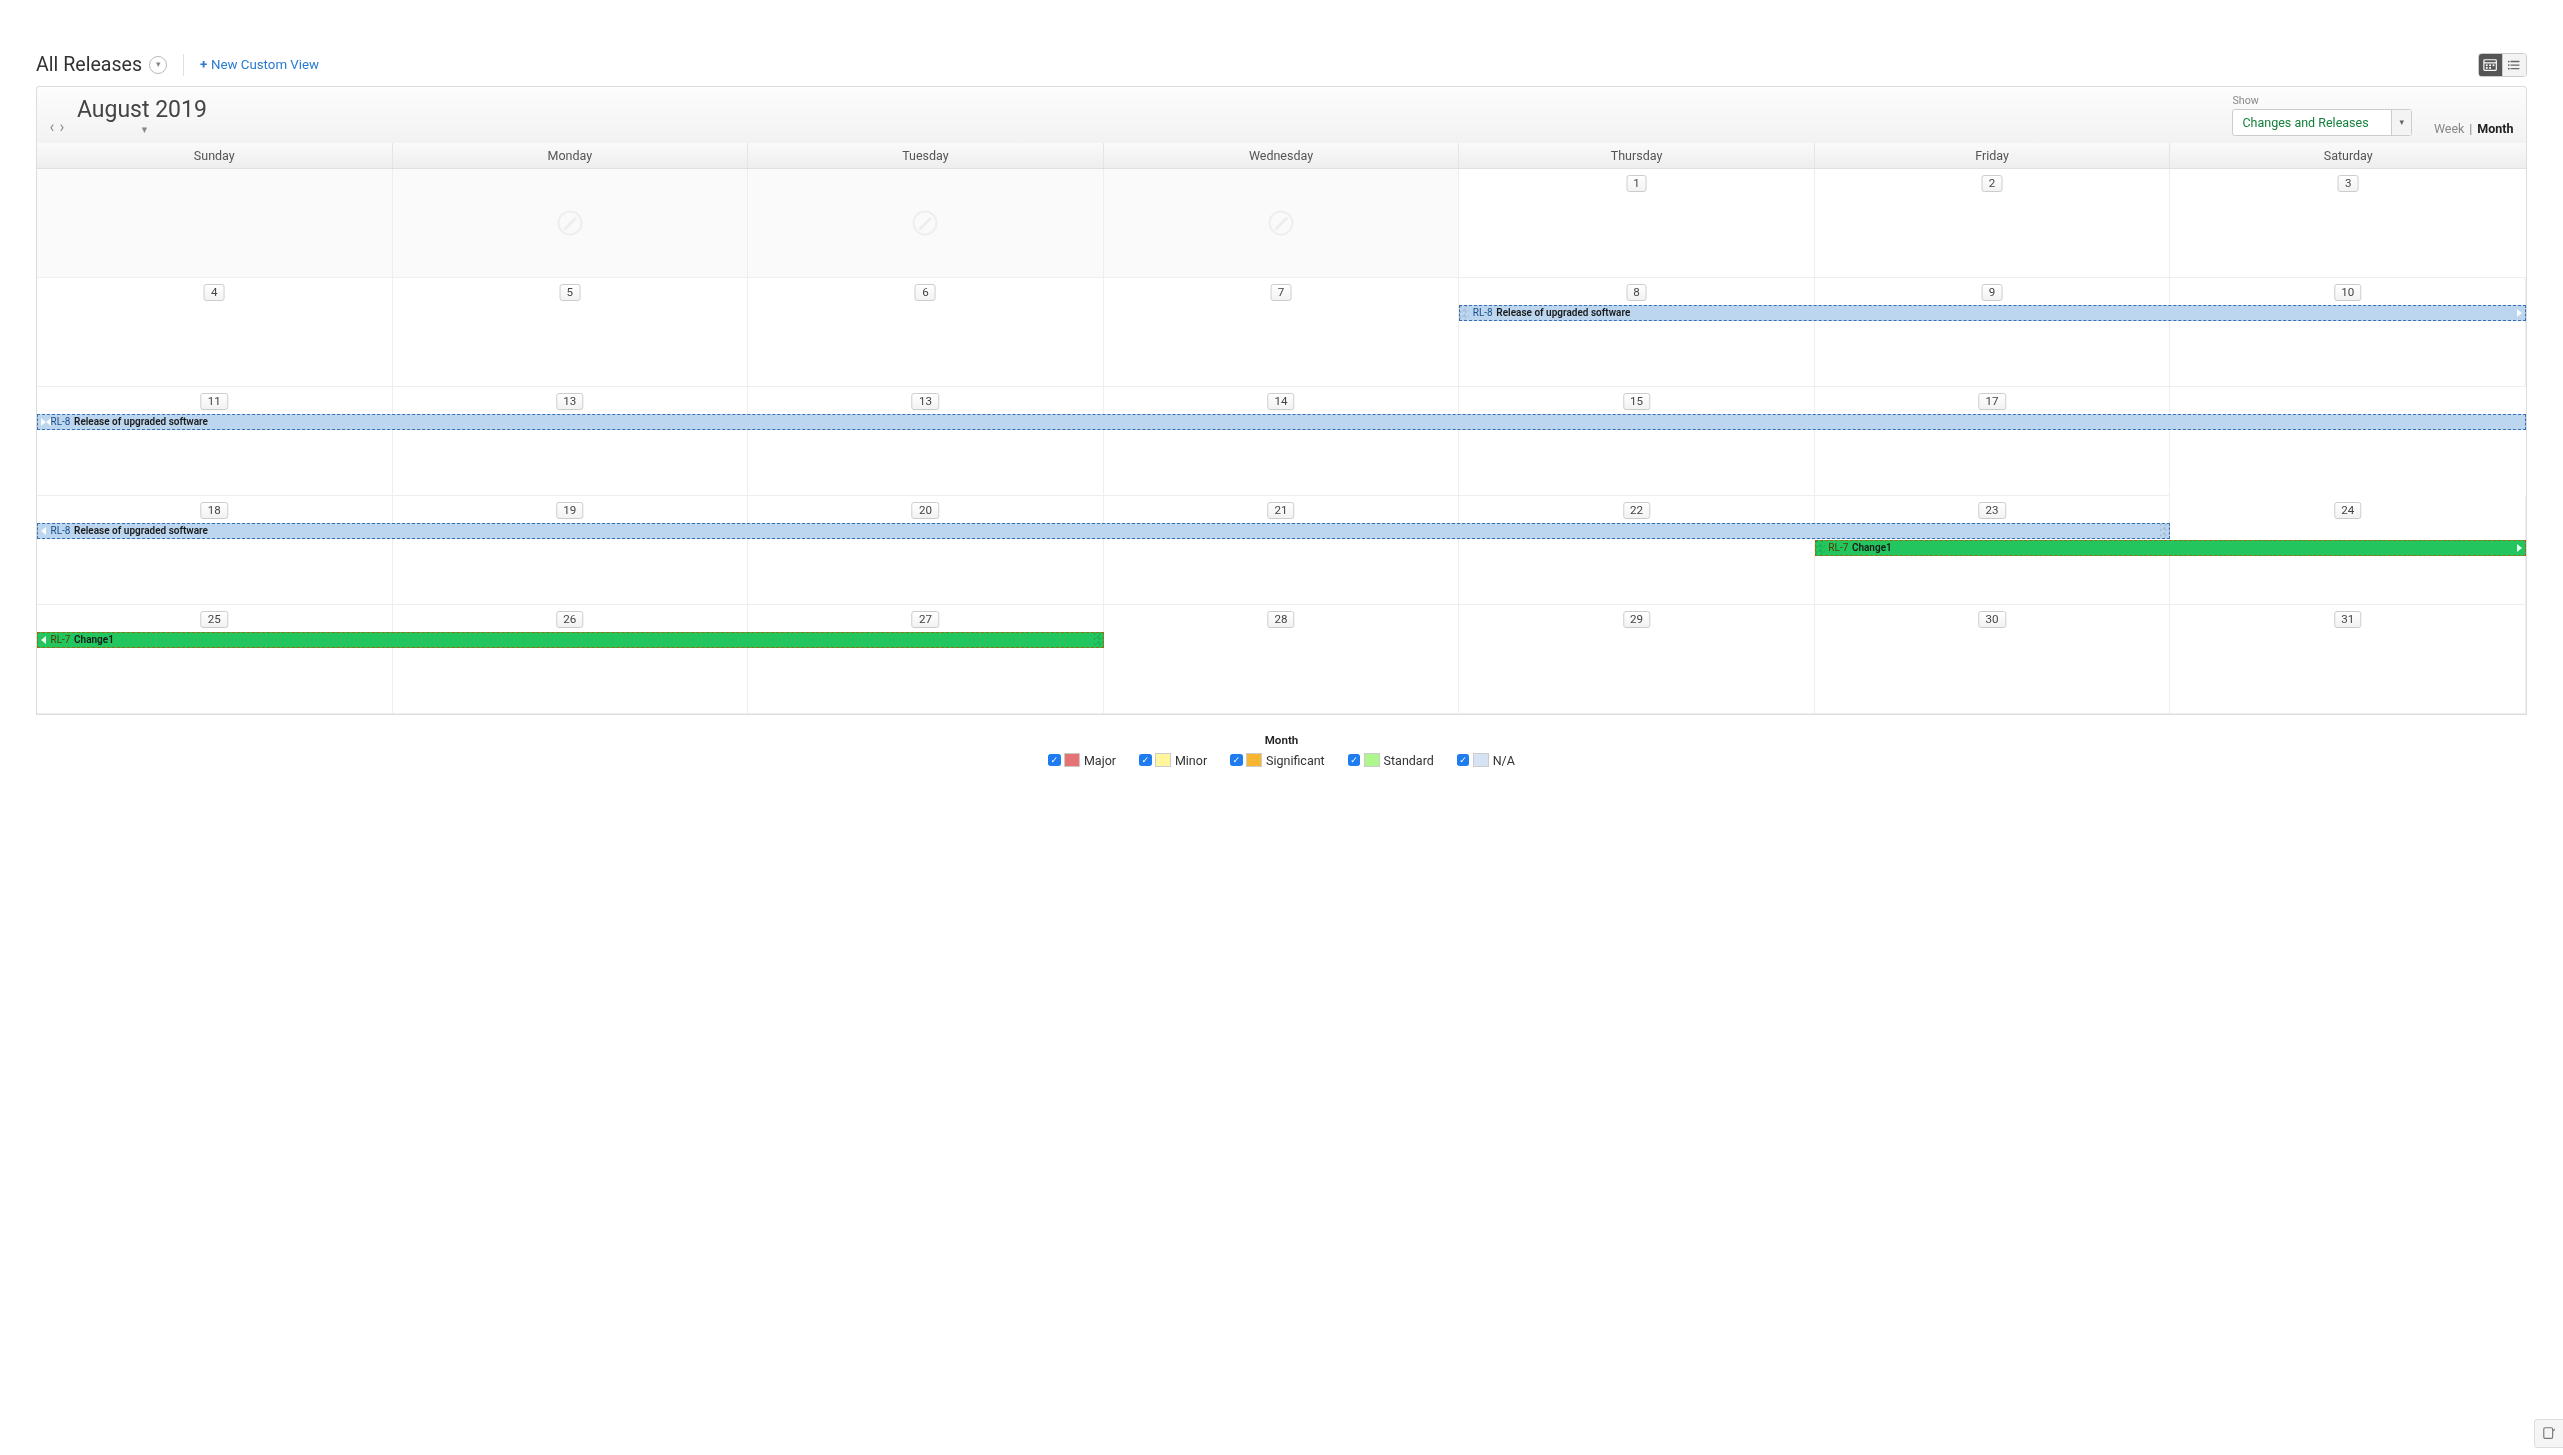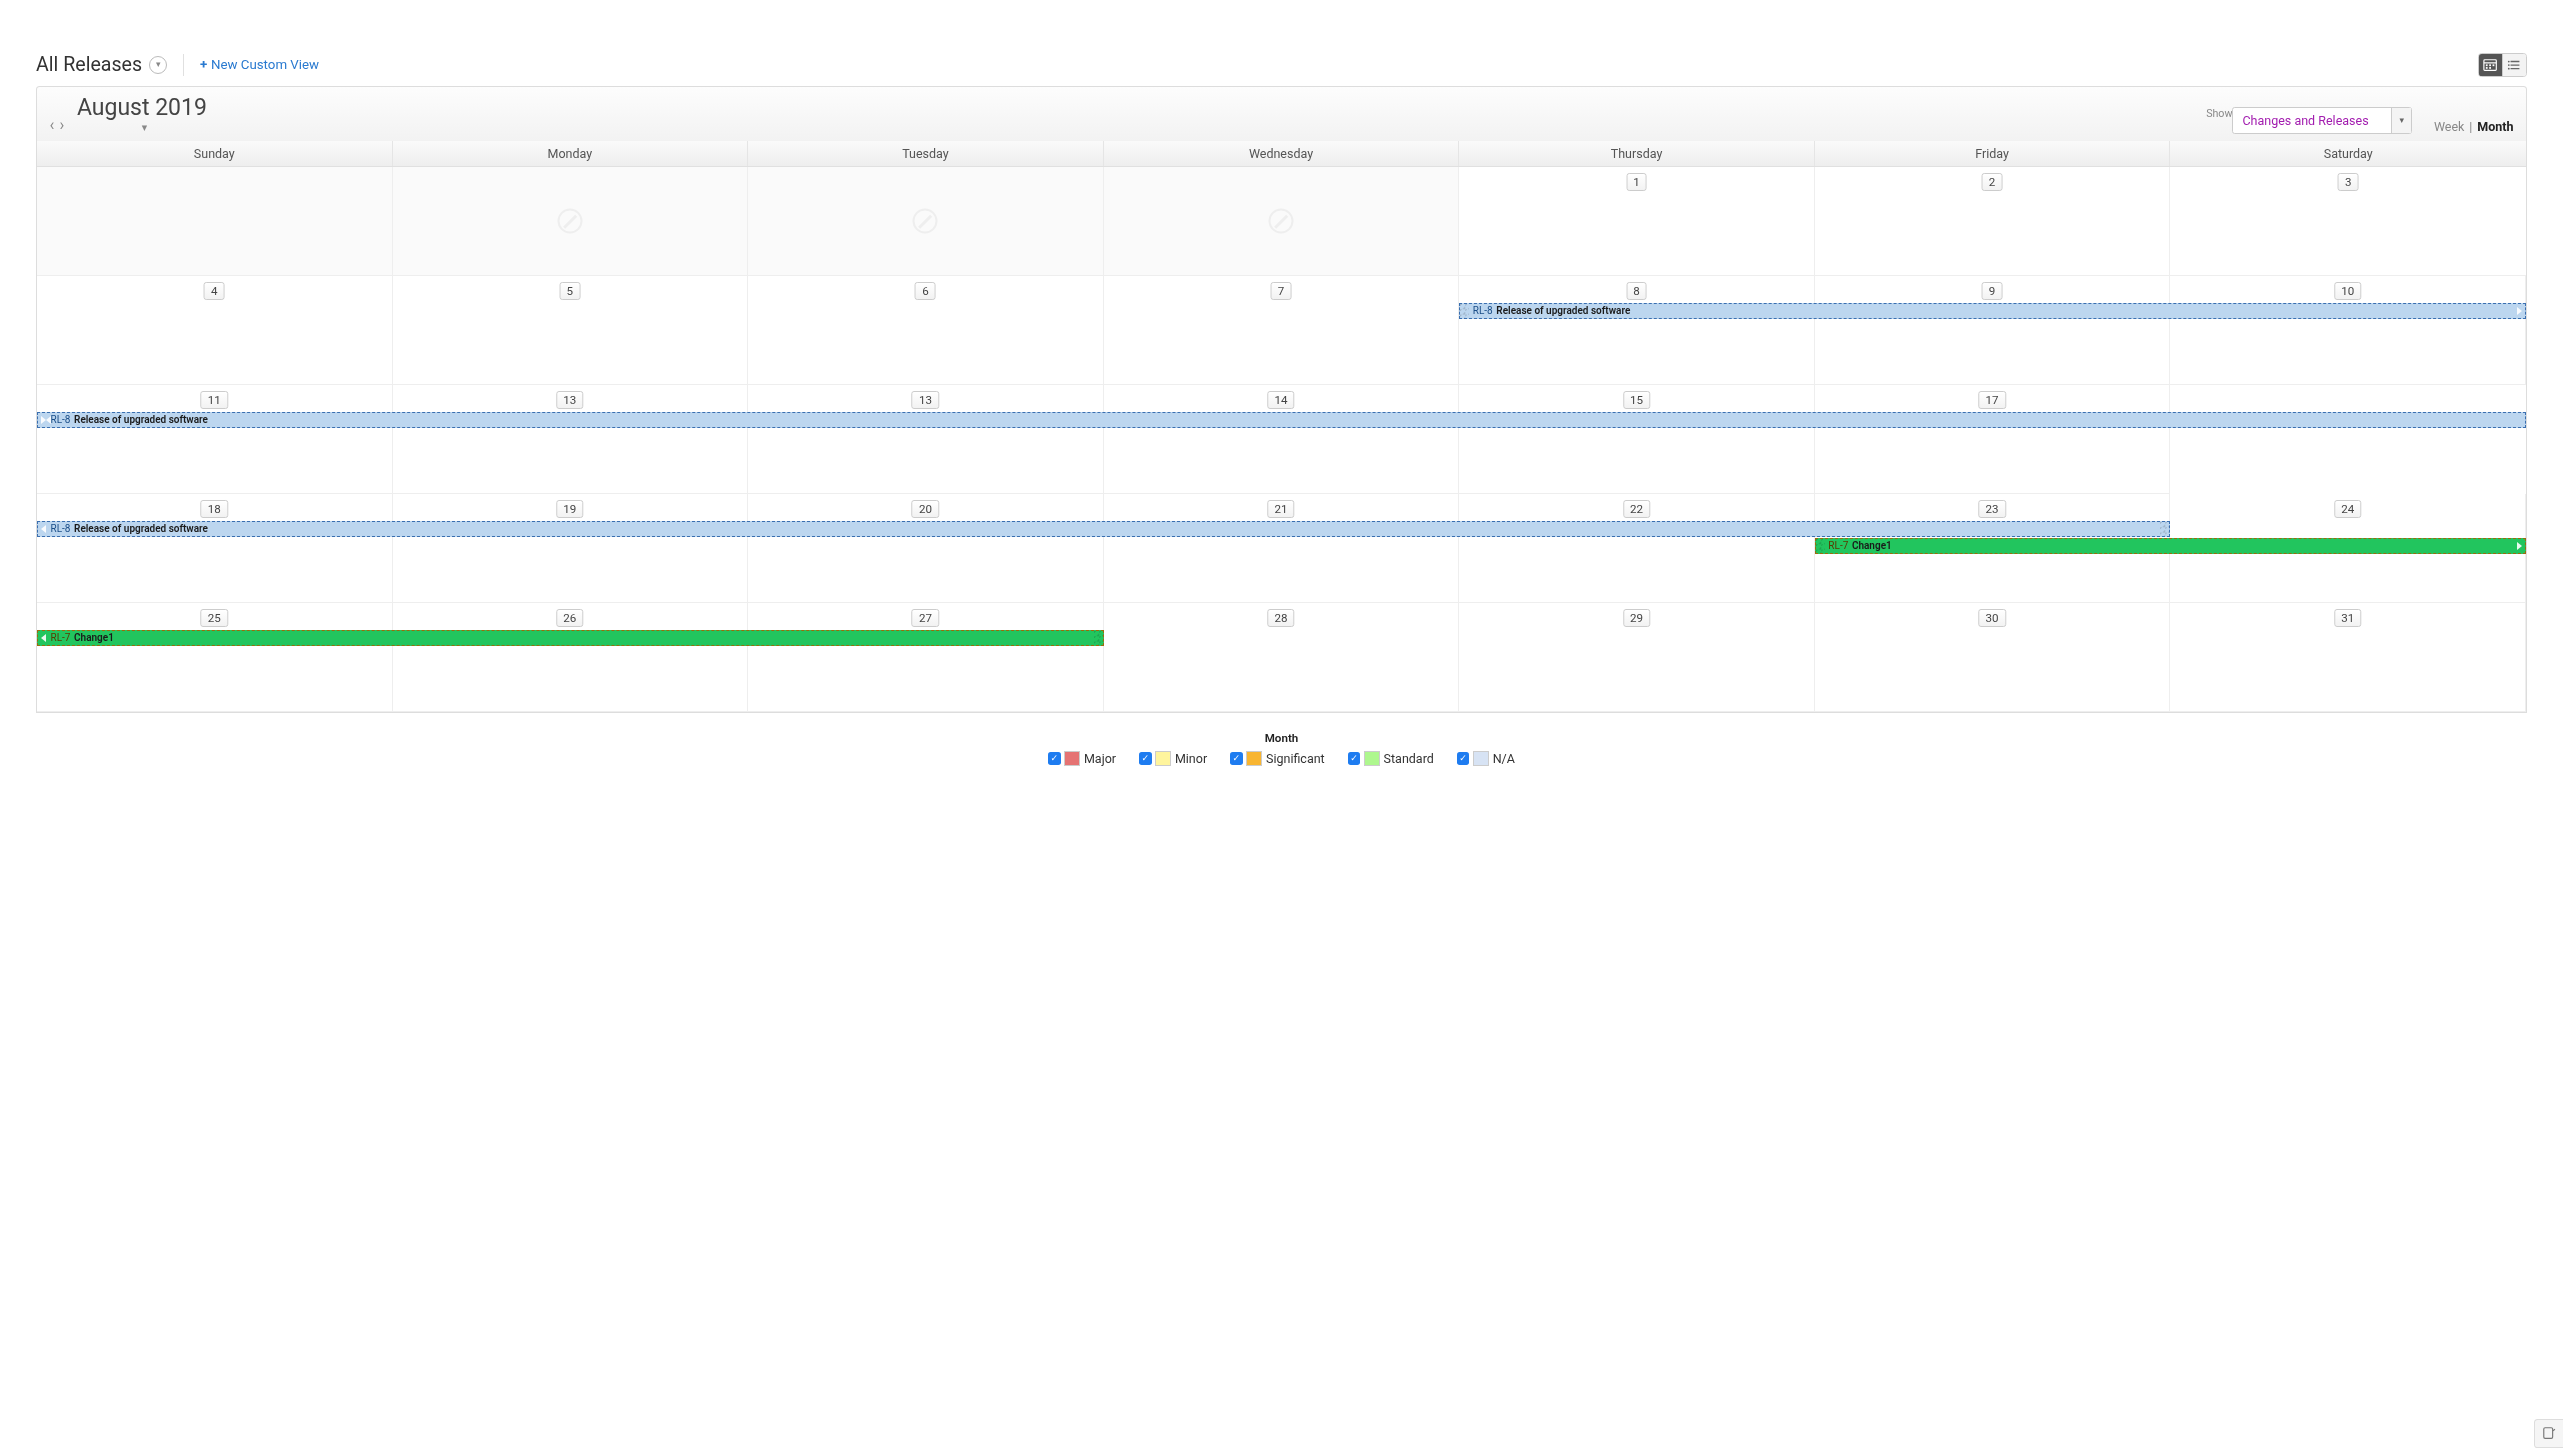--- a/index.html
+++ b/index.html
@@ -108,37 +108,37 @@
     align-items: center;
     flex-direction: column;
   }
   .month-label .caret { font-size: 10.7px; color: #888; margin-left: 5.3px; }
   .toolbar-right {
     margin-left: auto;
     display: flex;
     align-items: flex-end;
     gap: 21.4px;
   }
-  .show-block { display: flex; flex-direction: row; }
+  .show-block { display: flex; flex-direction: column; }
   .show-label { font-size: 10.7px; color: #888; margin-bottom: 1.8px; }
   .select {
     border: 0.9px solid #ccc;
     border-radius: 2.7px;
     height: 25px;
     display: flex;
     align-items: stretch;
     min-width: 178px;
     background: #fff;
   }
   .select .value {
     flex: 1;
     padding: 0 9px;
     display: flex;
     align-items: center;
-    color: #a21caf;
+    color: #15803d;
     font-size: 12.5px;
   }
   .select .sel-btn {
     width: 19.6px;
     border-left: 0.9px solid #ccc;
     background: #f4f4f4;
     display: flex;
     align-items: center;
     justify-content: center;
     font-size: 9px;

